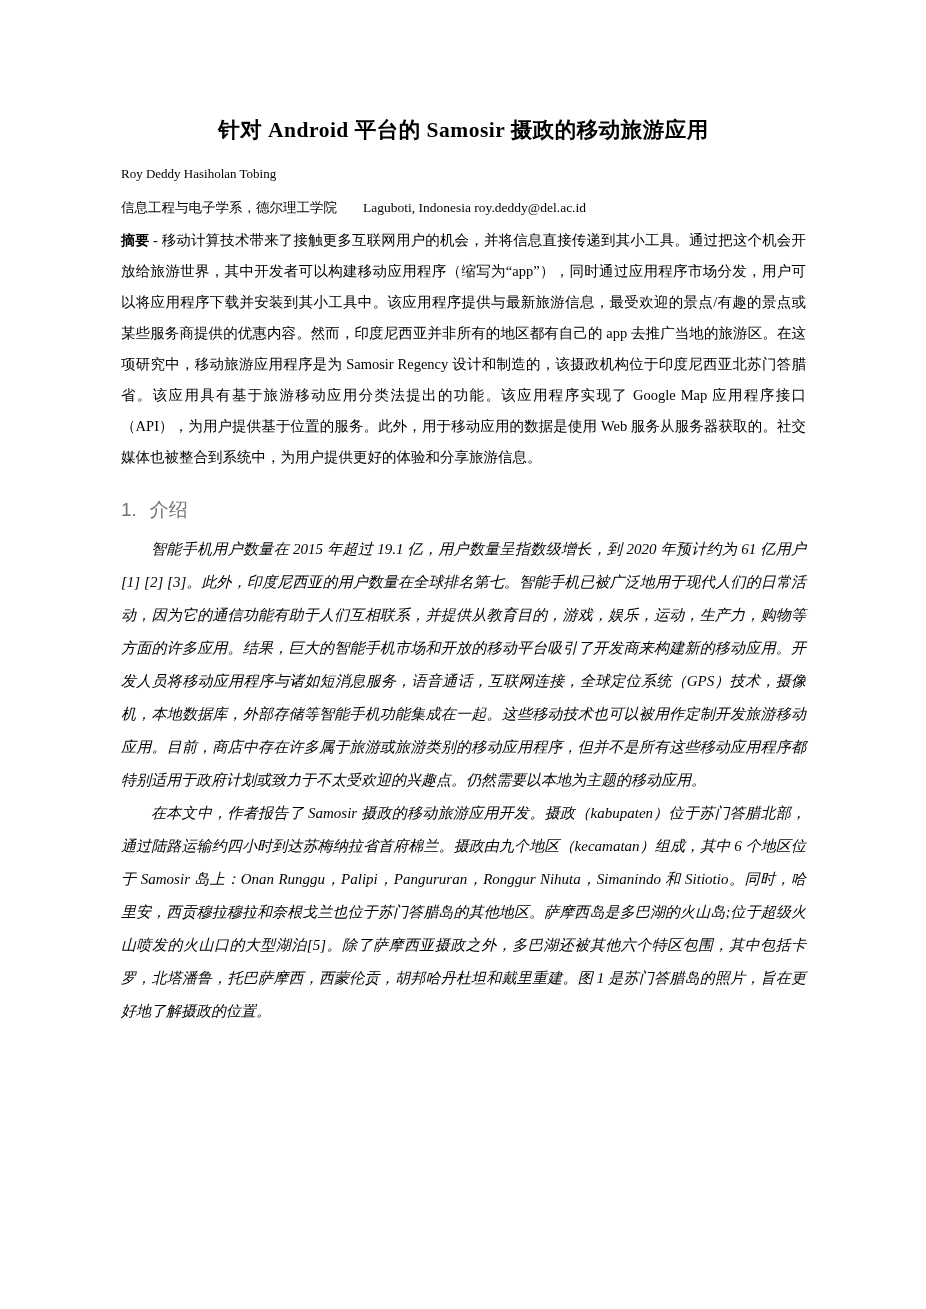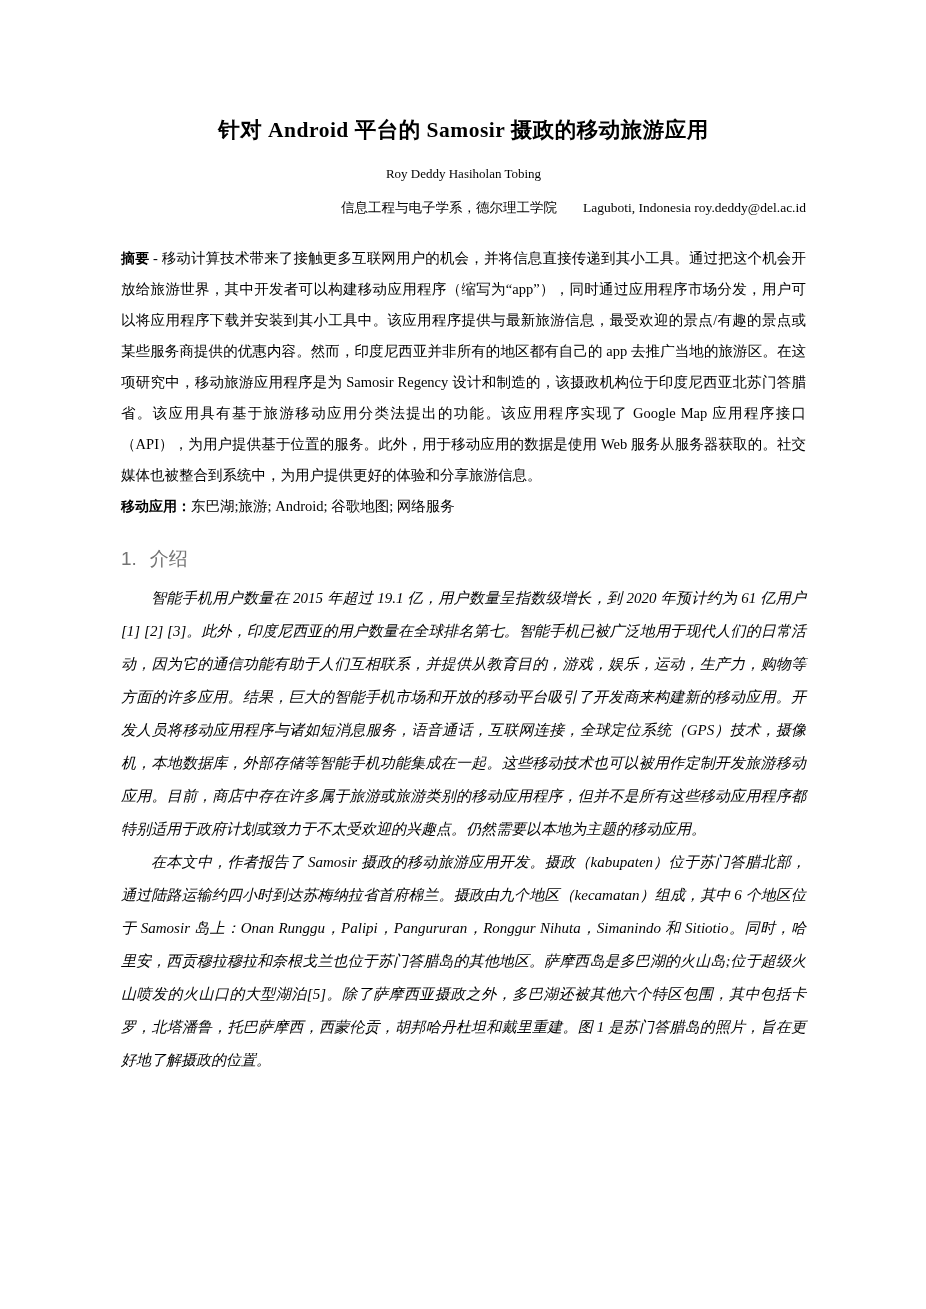--- a/index.html
+++ b/index.html
@@ -16,32 +16,32 @@
     padding: 116px 120px 48px 121px;
   }
   .paper-title {
     font-size: 21.5px;
     font-weight: bold;
     text-align: center;
     letter-spacing: 0.5px;
     line-height: 1.35;
   }
   .author {
-    text-align: center;
+    text-align: left;
     font-size: 13px;
     margin-top: 21px;
   }
   .affiliation {
-    text-align: right;
+    text-align: left;
     font-size: 13.5px;
     margin-top: 17px;
   }
   .aff-gap { display: inline-block; width: 26px; }
   .abstract {
-    margin-top: 26px;
+    margin-top: 8px;
     font-size: 14.5px;
     line-height: 31px;
     text-align: justify;
   }
   .bold-label {
     font-family: "Liberation Sans", "DejaVu Sans", sans-serif;
     font-weight: bold;
     font-size: 14px;
   }
   .keywords {
@@ -76,23 +76,20 @@
   <div class="author">Roy Deddy Hasiholan Tobing</div>
 
   <div class="affiliation">
     <span>信息工程与电子学系，德尔理工学院</span><span class="aff-gap"></span><span>Laguboti, Indonesia roy.deddy@del.ac.id</span>
   </div>
 
   <p class="abstract">
     <span class="bold-label">摘要</span><span> - 移动计算技术带来了接触更多互联网用户的机会，并将信息直接传递到其小工具。通过把这个机会开放给旅游世界，其中开发者可以构建移动应用程序（缩写为“app”），同时通过应用程序市场分发，用户可以将应用程序下载并安装到其小工具中。该应用程序提供与最新旅游信息，最受欢迎的景点/有趣的景点或某些服务商提供的优惠内容。然而，印度尼西亚并非所有的地区都有自己的 app 去推广当地的旅游区。在这项研究中，移动旅游应用程序是为 Samosir Regency 设计和制造的，该摄政机构位于印度尼西亚北苏门答腊省。该应用具有基于旅游移动应用分类法提出的功能。该应用程序实现了 Google Map 应用程序接口（API），为用户提供基于位置的服务。此外，用于移动应用的数据是使用 Web 服务从服务器获取的。社交媒体也被整合到系统中，为用户提供更好的体验和分享旅游信息。</span>
   </p>
 
-  <p class="keywords">
-    <span class="bold-label">移动应用：</span><span>东巴湖;旅游; Android; 谷歌地图; 网络服务</span>
-  </p>
 
   <h2 class="section-heading">
     <span class="heading-num">1.</span><span>介绍</span>
   </h2>
 
   <p class="body-para">智能手机用户数量在 2015 年超过 19.1 亿，用户数量呈指数级增长，到 2020 年预计约为 61 亿用户[1] [2] [3]。此外，印度尼西亚的用户数量在全球排名第七。智能手机已被广泛地用于现代人们的日常活动，因为它的通信功能有助于人们互相联系，并提供从教育目的，游戏，娱乐，运动，生产力，购物等方面的许多应用。结果，巨大的智能手机市场和开放的移动平台吸引了开发商来构建新的移动应用。开发人员将移动应用程序与诸如短消息服务，语音通话，互联网连接，全球定位系统（GPS）技术，摄像机，本地数据库，外部存储等智能手机功能集成在一起。这些移动技术也可以被用作定制开发旅游移动应用。目前，商店中存在许多属于旅游或旅游类别的移动应用程序，但并不是所有这些移动应用程序都特别适用于政府计划或致力于不太受欢迎的兴趣点。仍然需要以本地为主题的移动应用。</p>
 
 
   <p class="body-para">在本文中，作者报告了 Samosir 摄政的移动旅游应用开发。摄政（kabupaten）位于苏门答腊北部，通过陆路运输约四小时到达苏梅纳拉省首府棉兰。摄政由九个地区（kecamatan）组成，其中 6 个地区位于 Samosir 岛上：Onan Runggu，Palipi，Pangururan，Ronggur Nihuta，Simanindo 和 Sitiotio。同时，哈里安，西贡穆拉穆拉和奈根戈兰也位于苏门答腊岛的其他地区。萨摩西岛是多巴湖的火山岛;位于超级火山喷发的火山口的大型湖泊[5]。除了萨摩西亚摄政之外，多巴湖还被其他六个特区包围，其中包括卡罗，北塔潘鲁，托巴萨摩西，西蒙伦贡，胡邦哈丹杜坦和戴里重建。图 1 是苏门答腊岛的照片，旨在更好地了解摄政的位置。</p>
 

